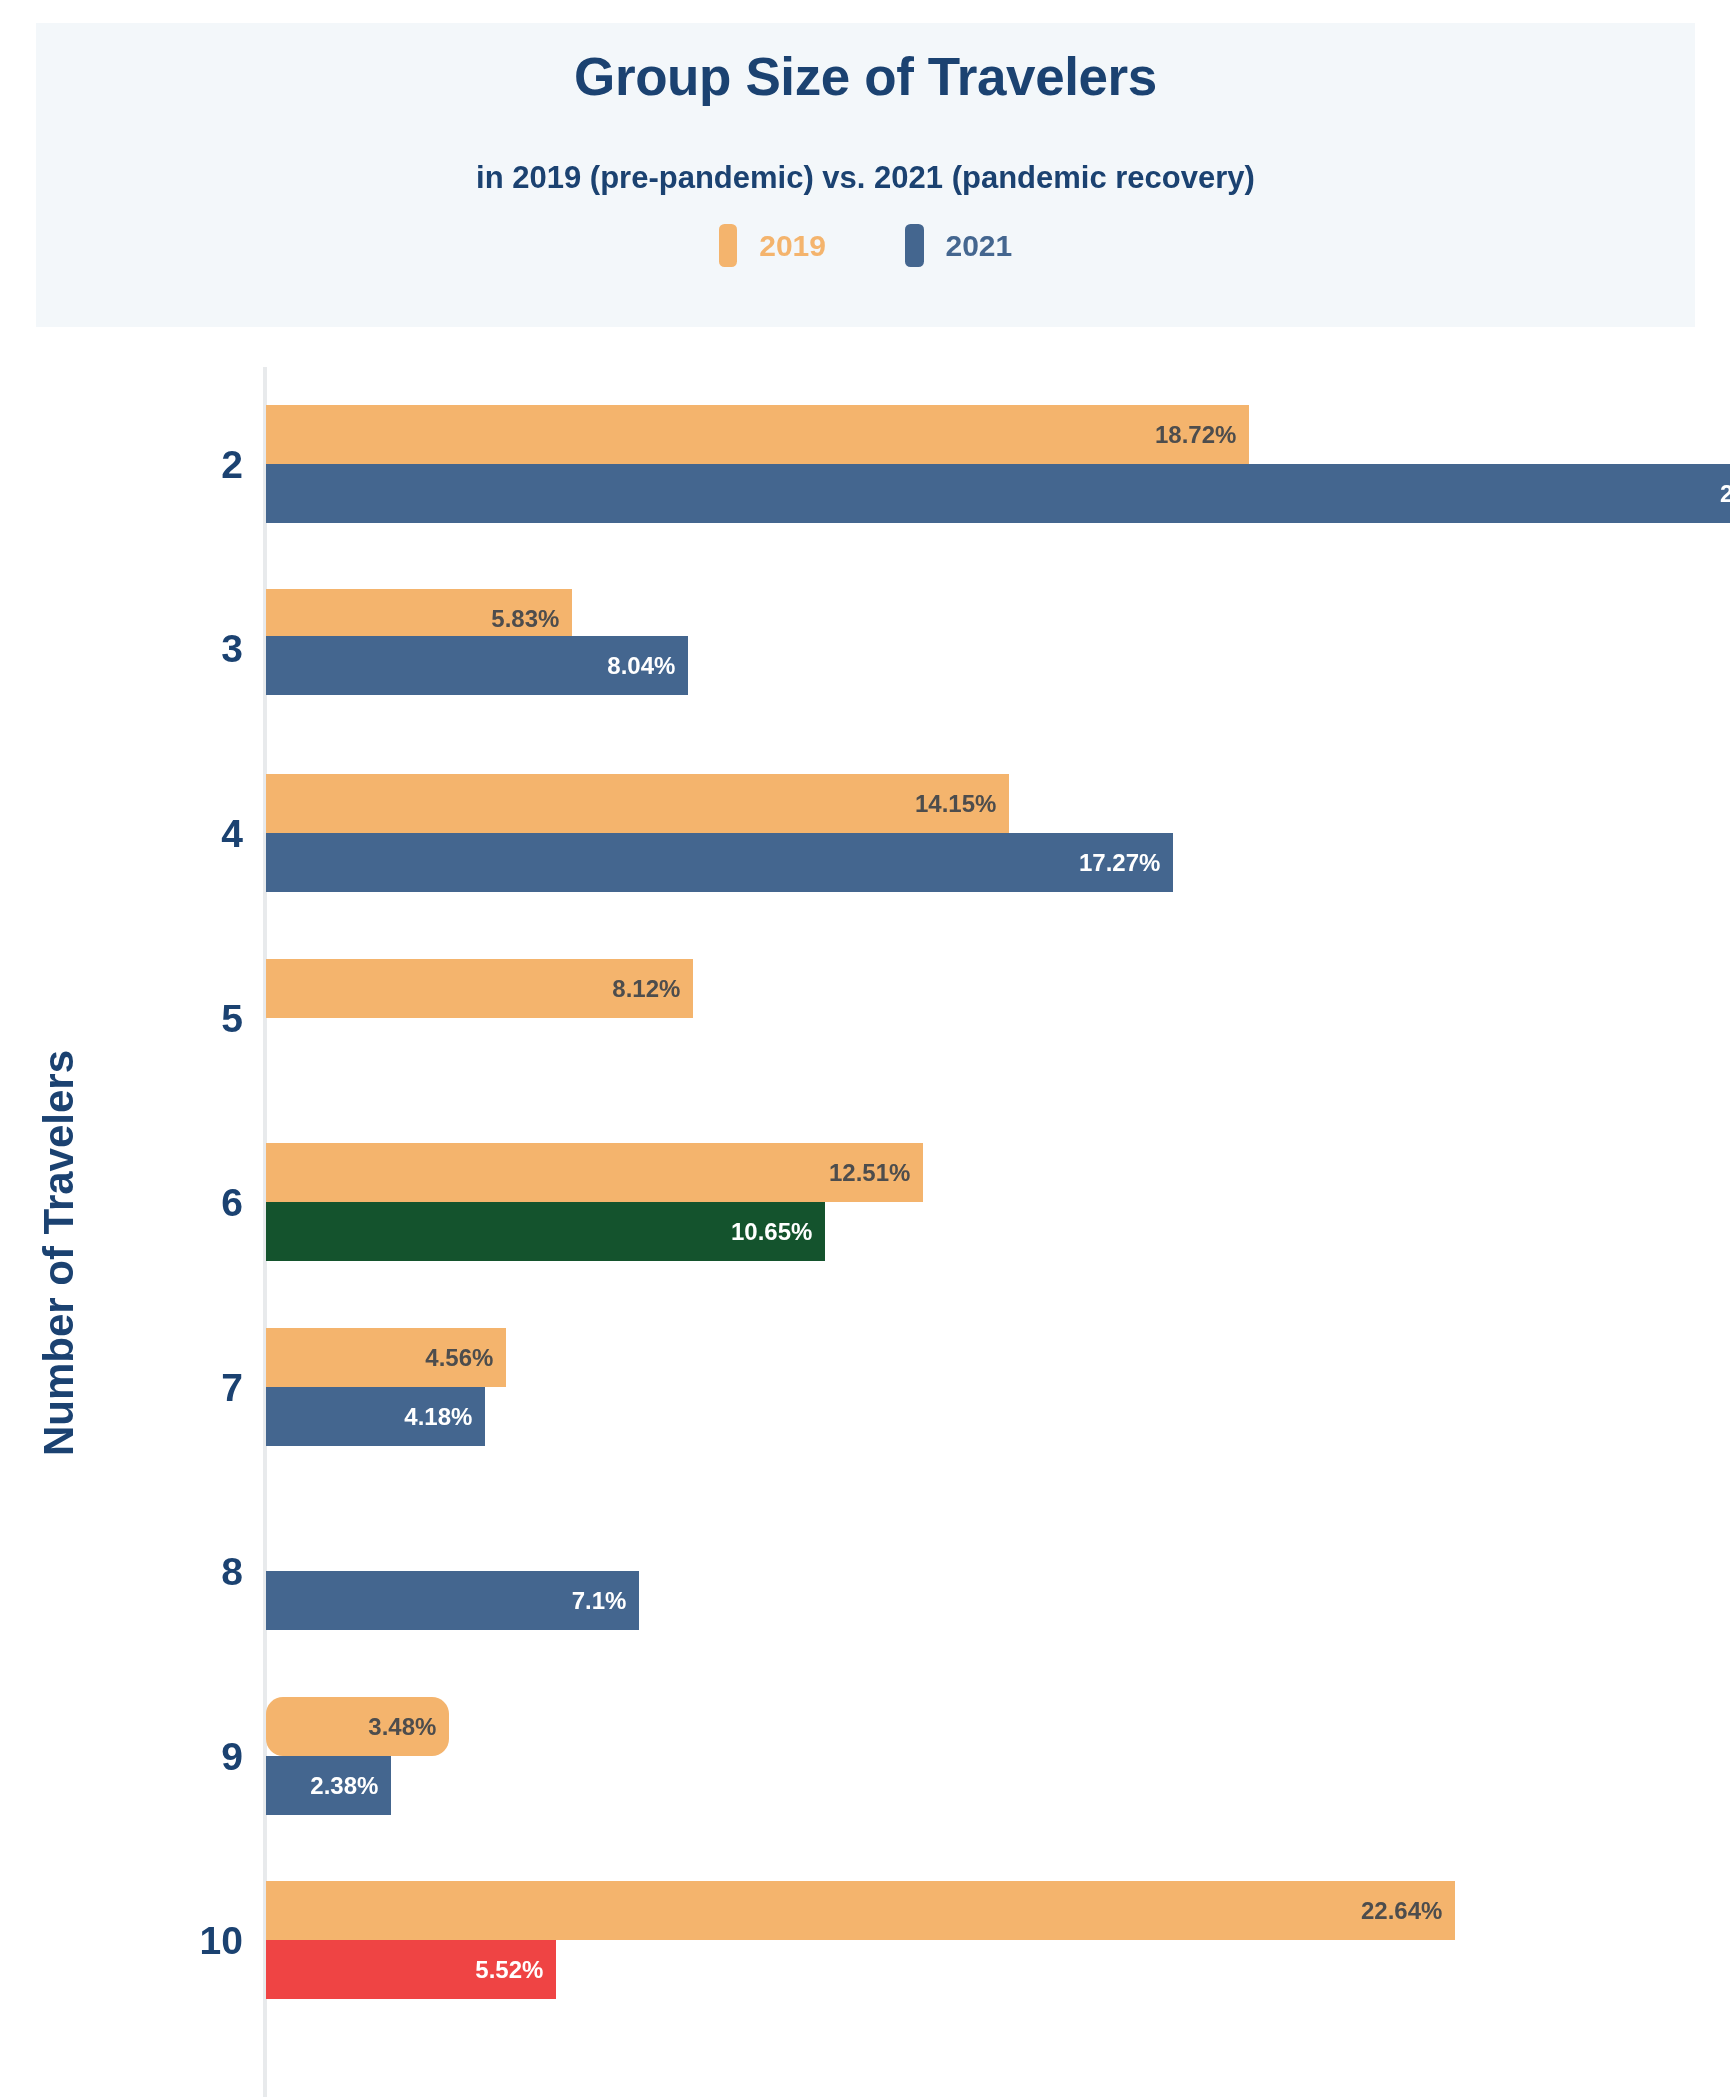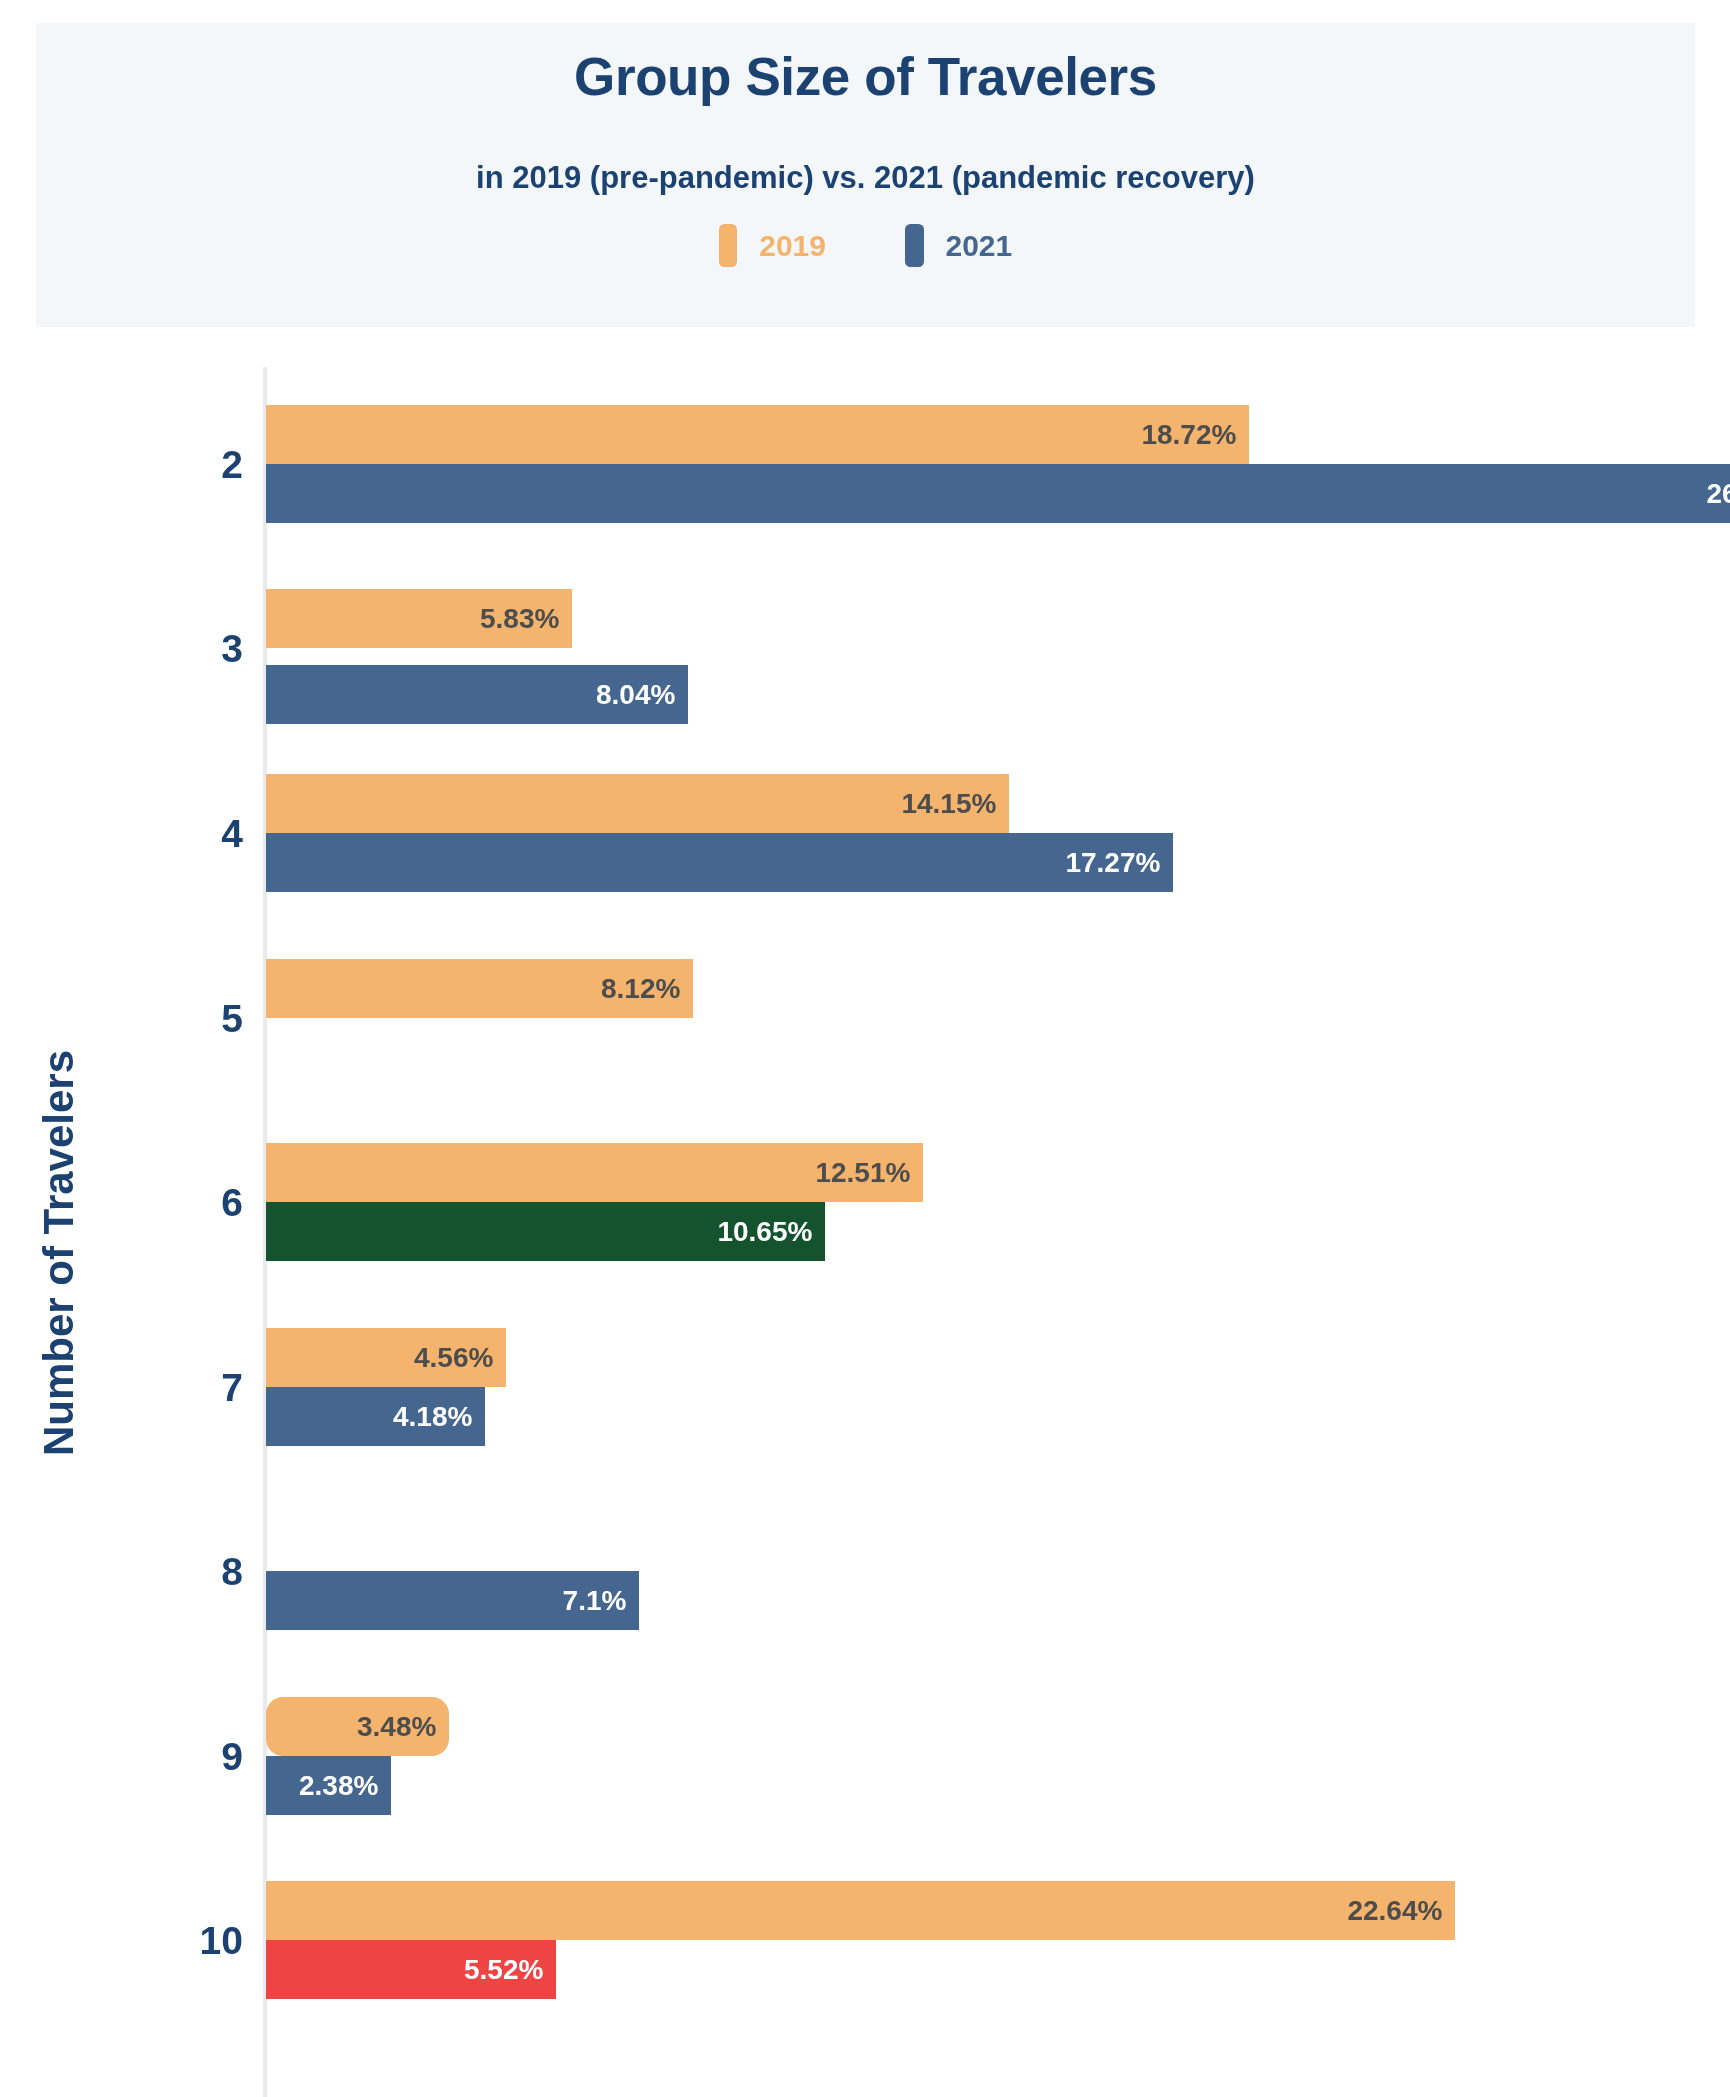--- a/index.html
+++ b/index.html
@@ -28,21 +28,21 @@
   #axis-line{position:absolute;left:263px;top:367px;width:3.8px;height:1950px;
              background:#e8eaec;}
 
   .group{position:absolute;left:0;width:1730px;}
   .ylabel-box{position:absolute;width:218px;text-align:right;
       font-size:39px;font-weight:bold;color:#1b4271;}
   .bar{position:absolute;left:266px;height:59px;box-sizing:border-box;
        display:flex;align-items:center;justify-content:flex-end;}
   .bar.b2019{background:#f4b46d;}
   .bar.b2021{background:#44668f;}
-  .bar-value{font-size:28px;font-weight:bold;padding-right:12.6px;
+  .bar-value{font-size:24px;font-weight:bold;padding-right:12.6px;
       white-space:nowrap;line-height:1;}
   .bar.b2019 .bar-value{color:#4d4d4d;}
   .bar.b2021 .bar-value{color:#ffffff;}
 
   
   #y-axis-title{position:absolute;left:-235px;top:1229px;width:587px;
       text-align:center;font-size:42px;font-weight:bold;color:#1b4271;
       transform:rotate(-90deg);transform-origin:center center;}
 </style>
 </head>
@@ -74,21 +74,21 @@
         </div>
         <div class="bar b2021" style="top: 59px; left: 266px; width: 1548px; background: rgb(68, 102, 143);">
           <span class="bar-value" style="color: rgb(255, 255, 255);">26.28%</span>
         </div>
       </div>
       <div class="group" style="top: 589px; height: 118px;">
         <div class="ylabel-box" style="left: 25px; top: 38px;">3</div>
         <div class="bar b2019" style="top: 0px; left: 266px; width: 306px; background: rgb(244, 180, 109);">
           <span class="bar-value" style="color: rgb(77, 77, 77);">5.83%</span>
         </div>
-        <div class="bar b2021" style="top: 76px; left: 266px; width: 422px; background: rgb(68, 102, 143);">
+        <div class="bar b2021" style="top: 47px; left: 266px; width: 422px; background: rgb(68, 102, 143);">
           <span class="bar-value" style="color: rgb(255, 255, 255);">8.04%</span>
         </div>
       </div>
       <div class="group" style="top: 774px; height: 118px;">
         <div class="ylabel-box" style="left: 25px; top: 38px;">4</div>
         <div class="bar b2019" style="top: 0px; left: 266px; width: 743px; background: rgb(244, 180, 109);">
           <span class="bar-value" style="color: rgb(77, 77, 77);">14.15%</span>
         </div>
         <div class="bar b2021" style="top: 59px; left: 266px; width: 907px; background: rgb(68, 102, 143);">
           <span class="bar-value" style="color: rgb(255, 255, 255);">17.27%</span>

